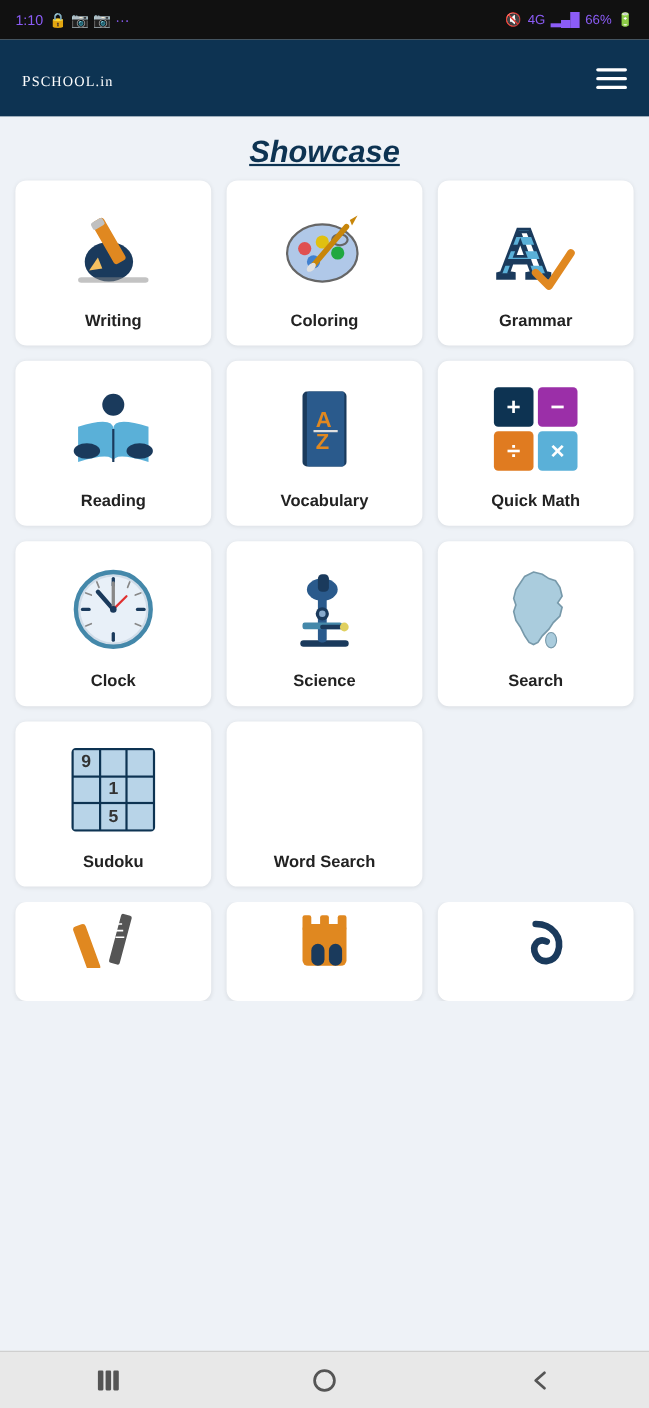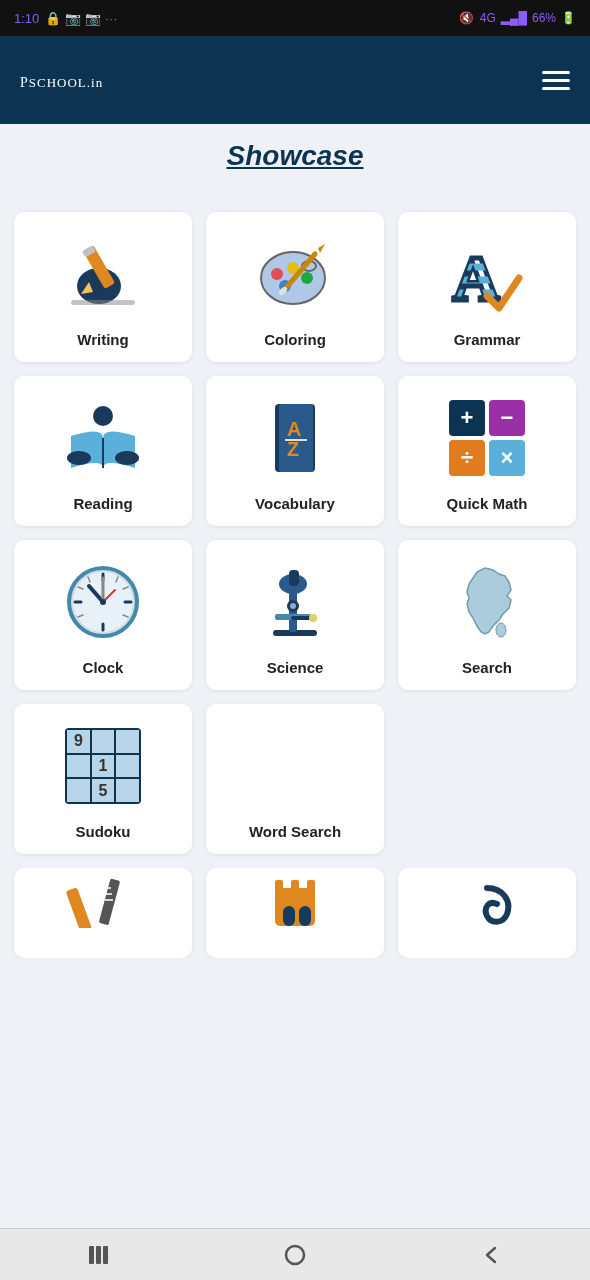--- a/index.html
+++ b/index.html
@@ -25,21 +25,21 @@
       font-size: 13px;
       font-weight: 500;
       flex-shrink: 0;
     }
     .status-left { display: flex; align-items: center; gap: 6px; }
     .status-right { display: flex; align-items: center; gap: 5px; font-size: 12px; }
 
     
     .header {
       background: #0d3352;
-      height: 88px;
+      height: 70px;
       display: flex;
       align-items: center;
       justify-content: space-between;
       padding: 16px 20px;
       flex-shrink: 0;
     }
     .header-logo {
       color: #fff;
       font-size: 22px;
       font-weight: bold;
@@ -58,21 +58,21 @@
       overflow-y: auto;
     }
 
     .showcase-title {
       text-align: center;
       font-size: 28px;
       font-style: italic;
       font-weight: bold;
       color: #0d3352;
       text-decoration: underline;
-      margin-bottom: 40px;
+      margin-bottom: 10px;
     }
 
     .grid {
       display: grid;
       grid-template-columns: repeat(3, 1fr);
       gap: 14px;
       padding: 0 4px;
     }
 
     .grid-item {

